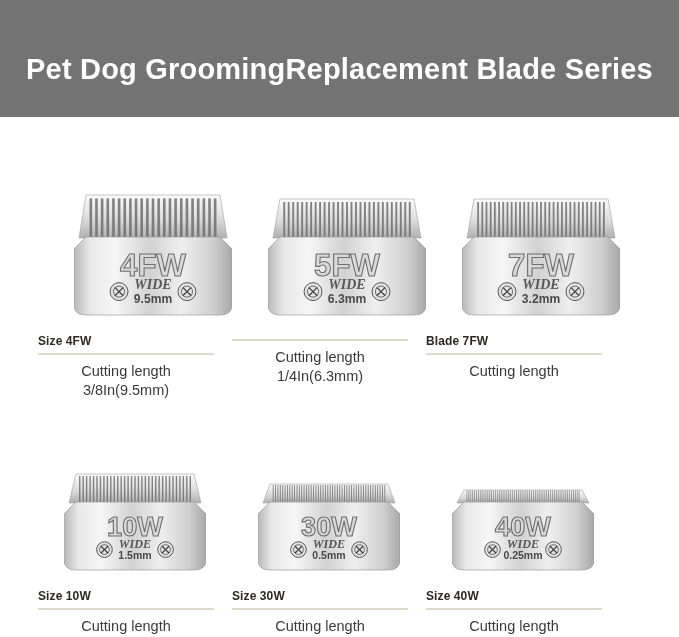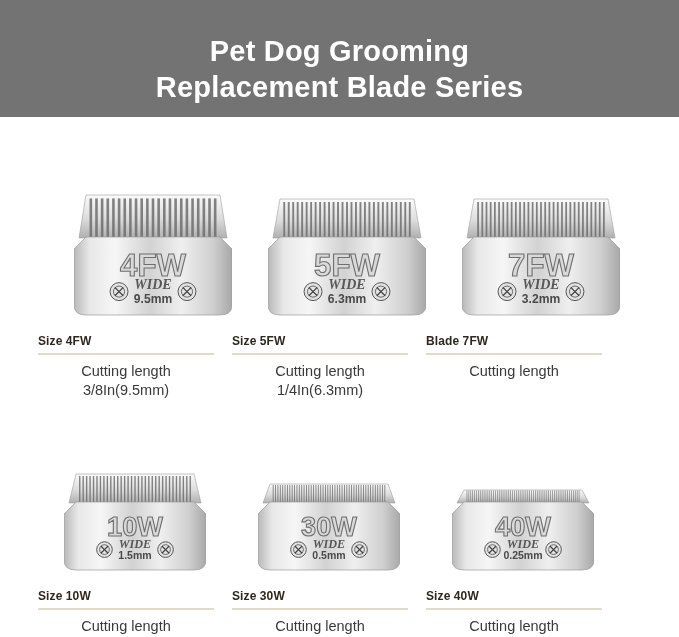--- a/index.html
+++ b/index.html
@@ -14,21 +14,21 @@
     overflow: hidden;
     position: relative;
   }
 
   
   .banner {
     width: 679px;
     height: 117px;
     background: #737373;
     display: flex;
-    flex-direction: column;
+    flex-direction: row;
     align-items: center;
     justify-content: center;
     box-sizing: border-box;
     padding-top: 20px;
   }
   .banner-line {
     color: #ffffff;
     font-weight: bold;
     font-size: 29px;
     line-height: 36px;
@@ -247,21 +247,20 @@
               <circle cx="112.97" cy="93.6" r="8.97" fill="#e3e3e3" stroke="#555" stroke-width="1"></circle>
               <circle cx="112.97" cy="93.6" r="5.561400000000001" fill="none" stroke="#4a4a4a" stroke-width="0.8"></circle>
               <line x1="112.97" y1="93.6" x2="117.1562135659806" y2="97.78621356598059" stroke="#3f3f3f" stroke-width="1.3"></line>
               <line x1="112.97" y1="93.6" x2="108.7837864340194" y2="97.78621356598059" stroke="#3f3f3f" stroke-width="1.3"></line>
               <line x1="112.97" y1="93.6" x2="108.7837864340194" y2="89.4137864340194" stroke="#3f3f3f" stroke-width="1.3"></line>
               <line x1="112.97" y1="93.6" x2="117.1562135659806" y2="89.4137864340194" stroke="#3f3f3f" stroke-width="1.3"></line>
             </svg>
           </div>
       </div>
       <div class="caption">
-        <div class="size-title">Size 5FW</div>
         <div class="rule"></div>
         <div class="cut-line">Cutting length</div>
         <div class="cut-line">1/4In(6.3mm)</div>
       </div>
     </div>
 
     <div class="cell">
       <div class="img-area">
         <div class="blade-wrap">
             <svg width="158" height="122" viewBox="0 0 158 122" class="blade-svg">

